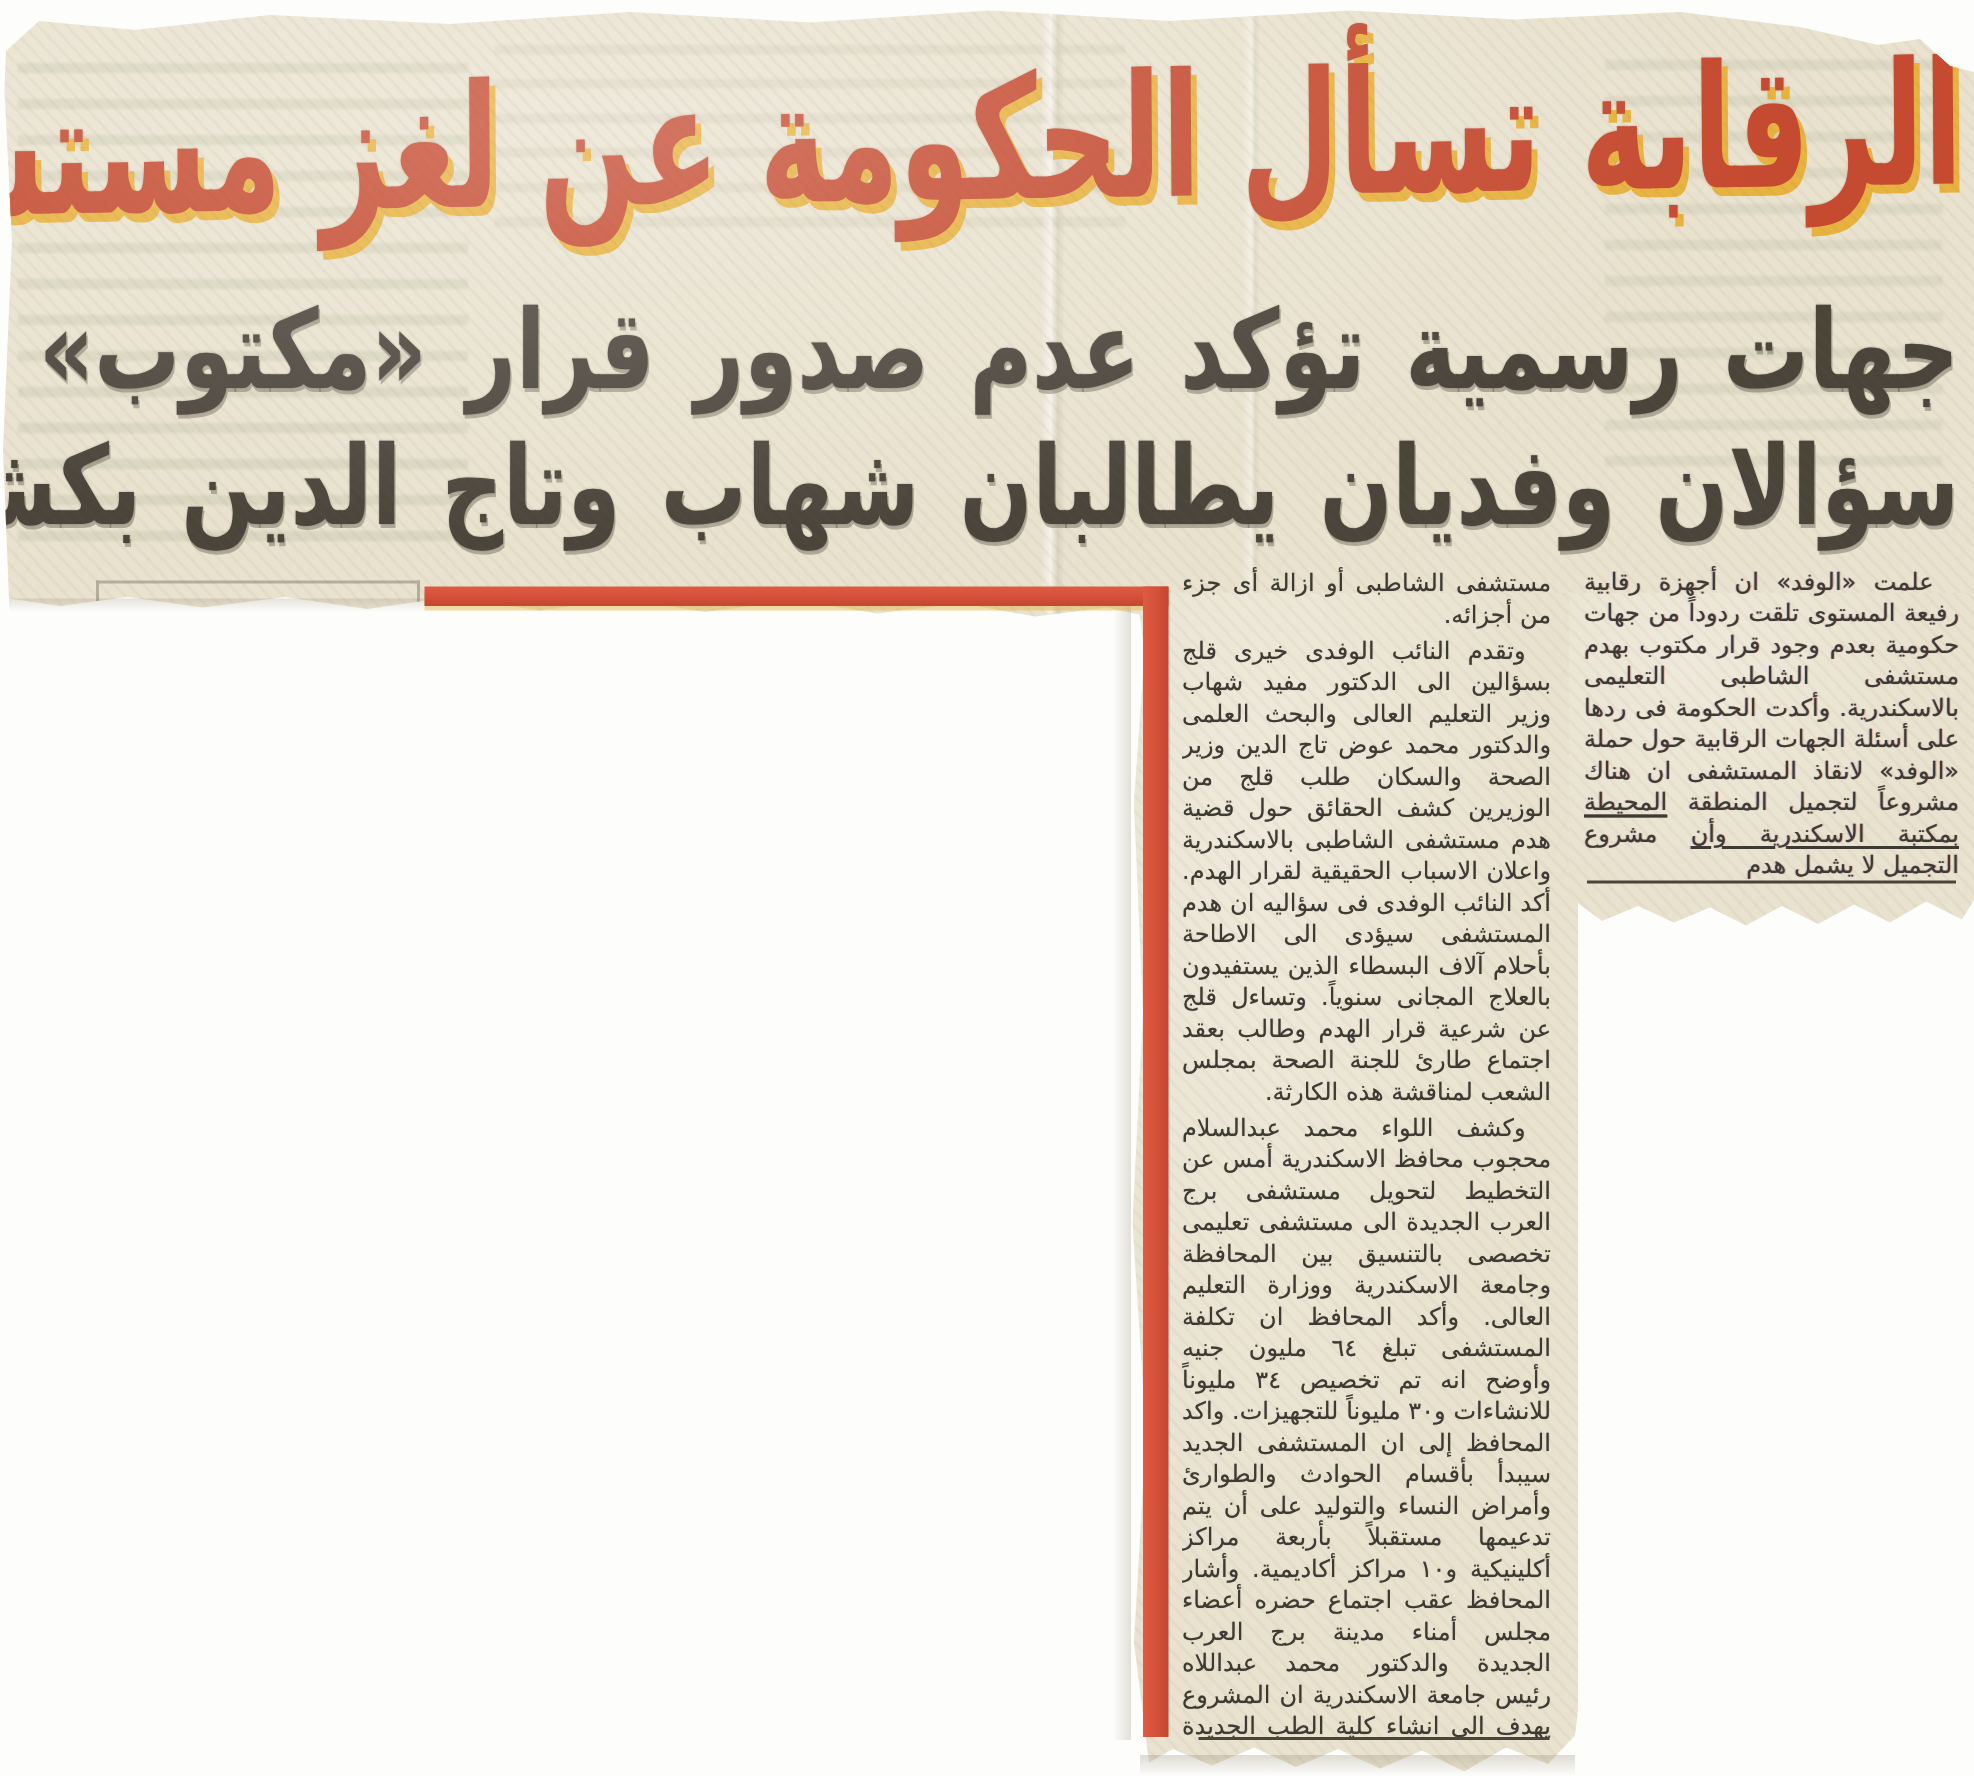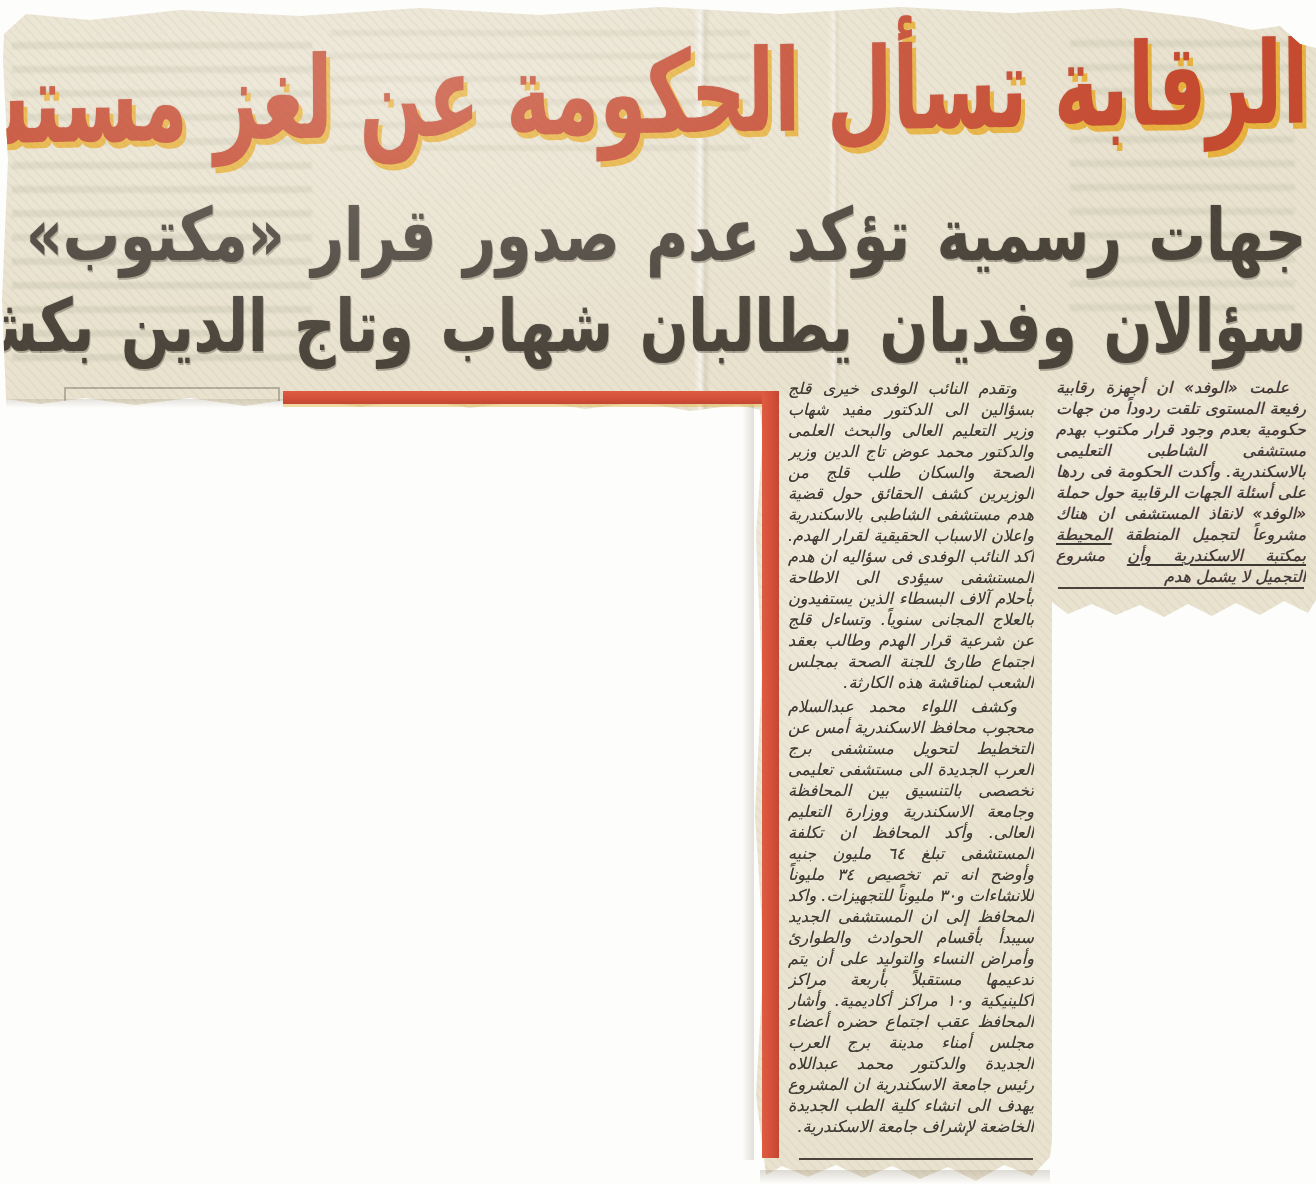--- a/index.html
+++ b/index.html
@@ -61,21 +61,21 @@
      background:linear-gradient(to right,transparent,rgba(130,118,96,.22));}
   .fringe.below-strip{left:760px;top:1170px;width:290px;height:14px;
      background:linear-gradient(to bottom,rgba(130,118,96,.25),transparent);}
   .fringe.below-header{left:6px;top:399px;width:740px;height:9px;
      background:linear-gradient(to bottom,rgba(130,118,96,.2),transparent);}
 
   .bodycol{position:absolute;direction:rtl;text-align:justify;overflow:hidden;
      color:var(--body_ink,#3d3a34);font-size:16px;line-height:21px;
      text-shadow:0 0 .5px rgba(60,54,44,.55);}
   .bodycol p{margin:0 0 3px 0;}
-  .bodycol p.indent{text-indent:17px;font-style:italic;}
+  .bodycol p.indent{text-indent:17px;}
   .col-first{left:1056px;top:377px;width:250px;height:209px;
      text-shadow:.7px 0 rgba(190,70,60,.28),-.7px 0 rgba(80,90,180,.22),0 0 .5px rgba(60,54,44,.5);}
   .col-second{left:788px;top:378px;width:246px;height:782px;}
   .u-phrase{text-decoration:underline;text-decoration-thickness:1.5px;text-underline-offset:3px;}
 
   .rule{position:absolute;background:var(--rule_ink,#4b443d);height:2px;}
   .rule1{left:1058px;top:587px;width:246px;}
   .rule2{left:799px;top:1158px;width:234px;}
 </style>
 </head>
@@ -106,18 +106,19 @@
 
   <div class="bar bar-h"></div>
   <div class="bar bar-v"></div>
 
   <div class="bodycol col-first">
     <p class="indent"><span>علمت «الوفد» ان أجهزة رقابية رفيعة المستوى تلقت ردوداً من جهات حكومية بعدم وجود قرار مكتوب بهدم مستشفى الشاطبى التعليمى بالاسكندرية. وأكدت الحكومة فى ردها على أسئلة الجهات الرقابية حول حملة «الوفد» لانقاذ المستشفى ان هناك مشروعاً لتجميل المنطقة </span><span class="u-phrase">المحيطة بمكتبة الاسكندرية وأن</span><span> مشروع التجميل لا يشمل هدم</span></p>
   </div>
   <div class="rule rule1"></div>
 
   <div class="bodycol col-second">
+    <p>مستشفى الشاطبى أو ازالة أى جزء من أجزائه.</p>
     <p class="indent">وتقدم النائب الوفدى خيرى قلج بسؤالين الى الدكتور مفيد شهاب وزير التعليم العالى والبحث العلمى والدكتور محمد عوض تاج الدين وزير الصحة والسكان طلب قلج من الوزيرين كشف الحقائق حول قضية هدم مستشفى الشاطبى بالاسكندرية واعلان الاسباب الحقيقية لقرار الهدم. أكد النائب الوفدى فى سؤاليه ان هدم المستشفى سيؤدى الى الاطاحة بأحلام آلاف البسطاء الذين يستفيدون بالعلاج المجانى سنوياً. وتساءل قلج عن شرعية قرار الهدم وطالب بعقد اجتماع طارئ للجنة الصحة بمجلس الشعب لمناقشة هذه الكارثة.</p>
     <p class="indent">وكشف اللواء محمد عبدالسلام محجوب محافظ الاسكندرية أمس عن التخطيط لتحويل مستشفى برج العرب الجديدة الى مستشفى تعليمى تخصصى بالتنسيق بين المحافظة وجامعة الاسكندرية ووزارة التعليم العالى. وأكد المحافظ ان تكلفة المستشفى تبلغ ٦٤ مليون جنيه وأوضح انه تم تخصيص ٣٤ مليوناً للانشاءات و٣٠ مليوناً للتجهيزات. واكد المحافظ إلى ان المستشفى الجديد سيبدأ بأقسام الحوادث والطوارئ وأمراض النساء والتوليد على أن يتم تدعيمها مستقبلاً بأربعة مراكز أكلينيكية و١٠ مراكز أكاديمية. وأشار المحافظ عقب اجتماع حضره أعضاء مجلس أمناء مدينة برج العرب الجديدة والدكتور محمد عبداللاه رئيس جامعة الاسكندرية ان المشروع يهدف الى انشاء كلية الطب الجديدة الخاضعة لإشراف جامعة الاسكندرية.</p>
   </div>
   <div class="rule rule2"></div>
 
 </div>
 
 </body></html>

